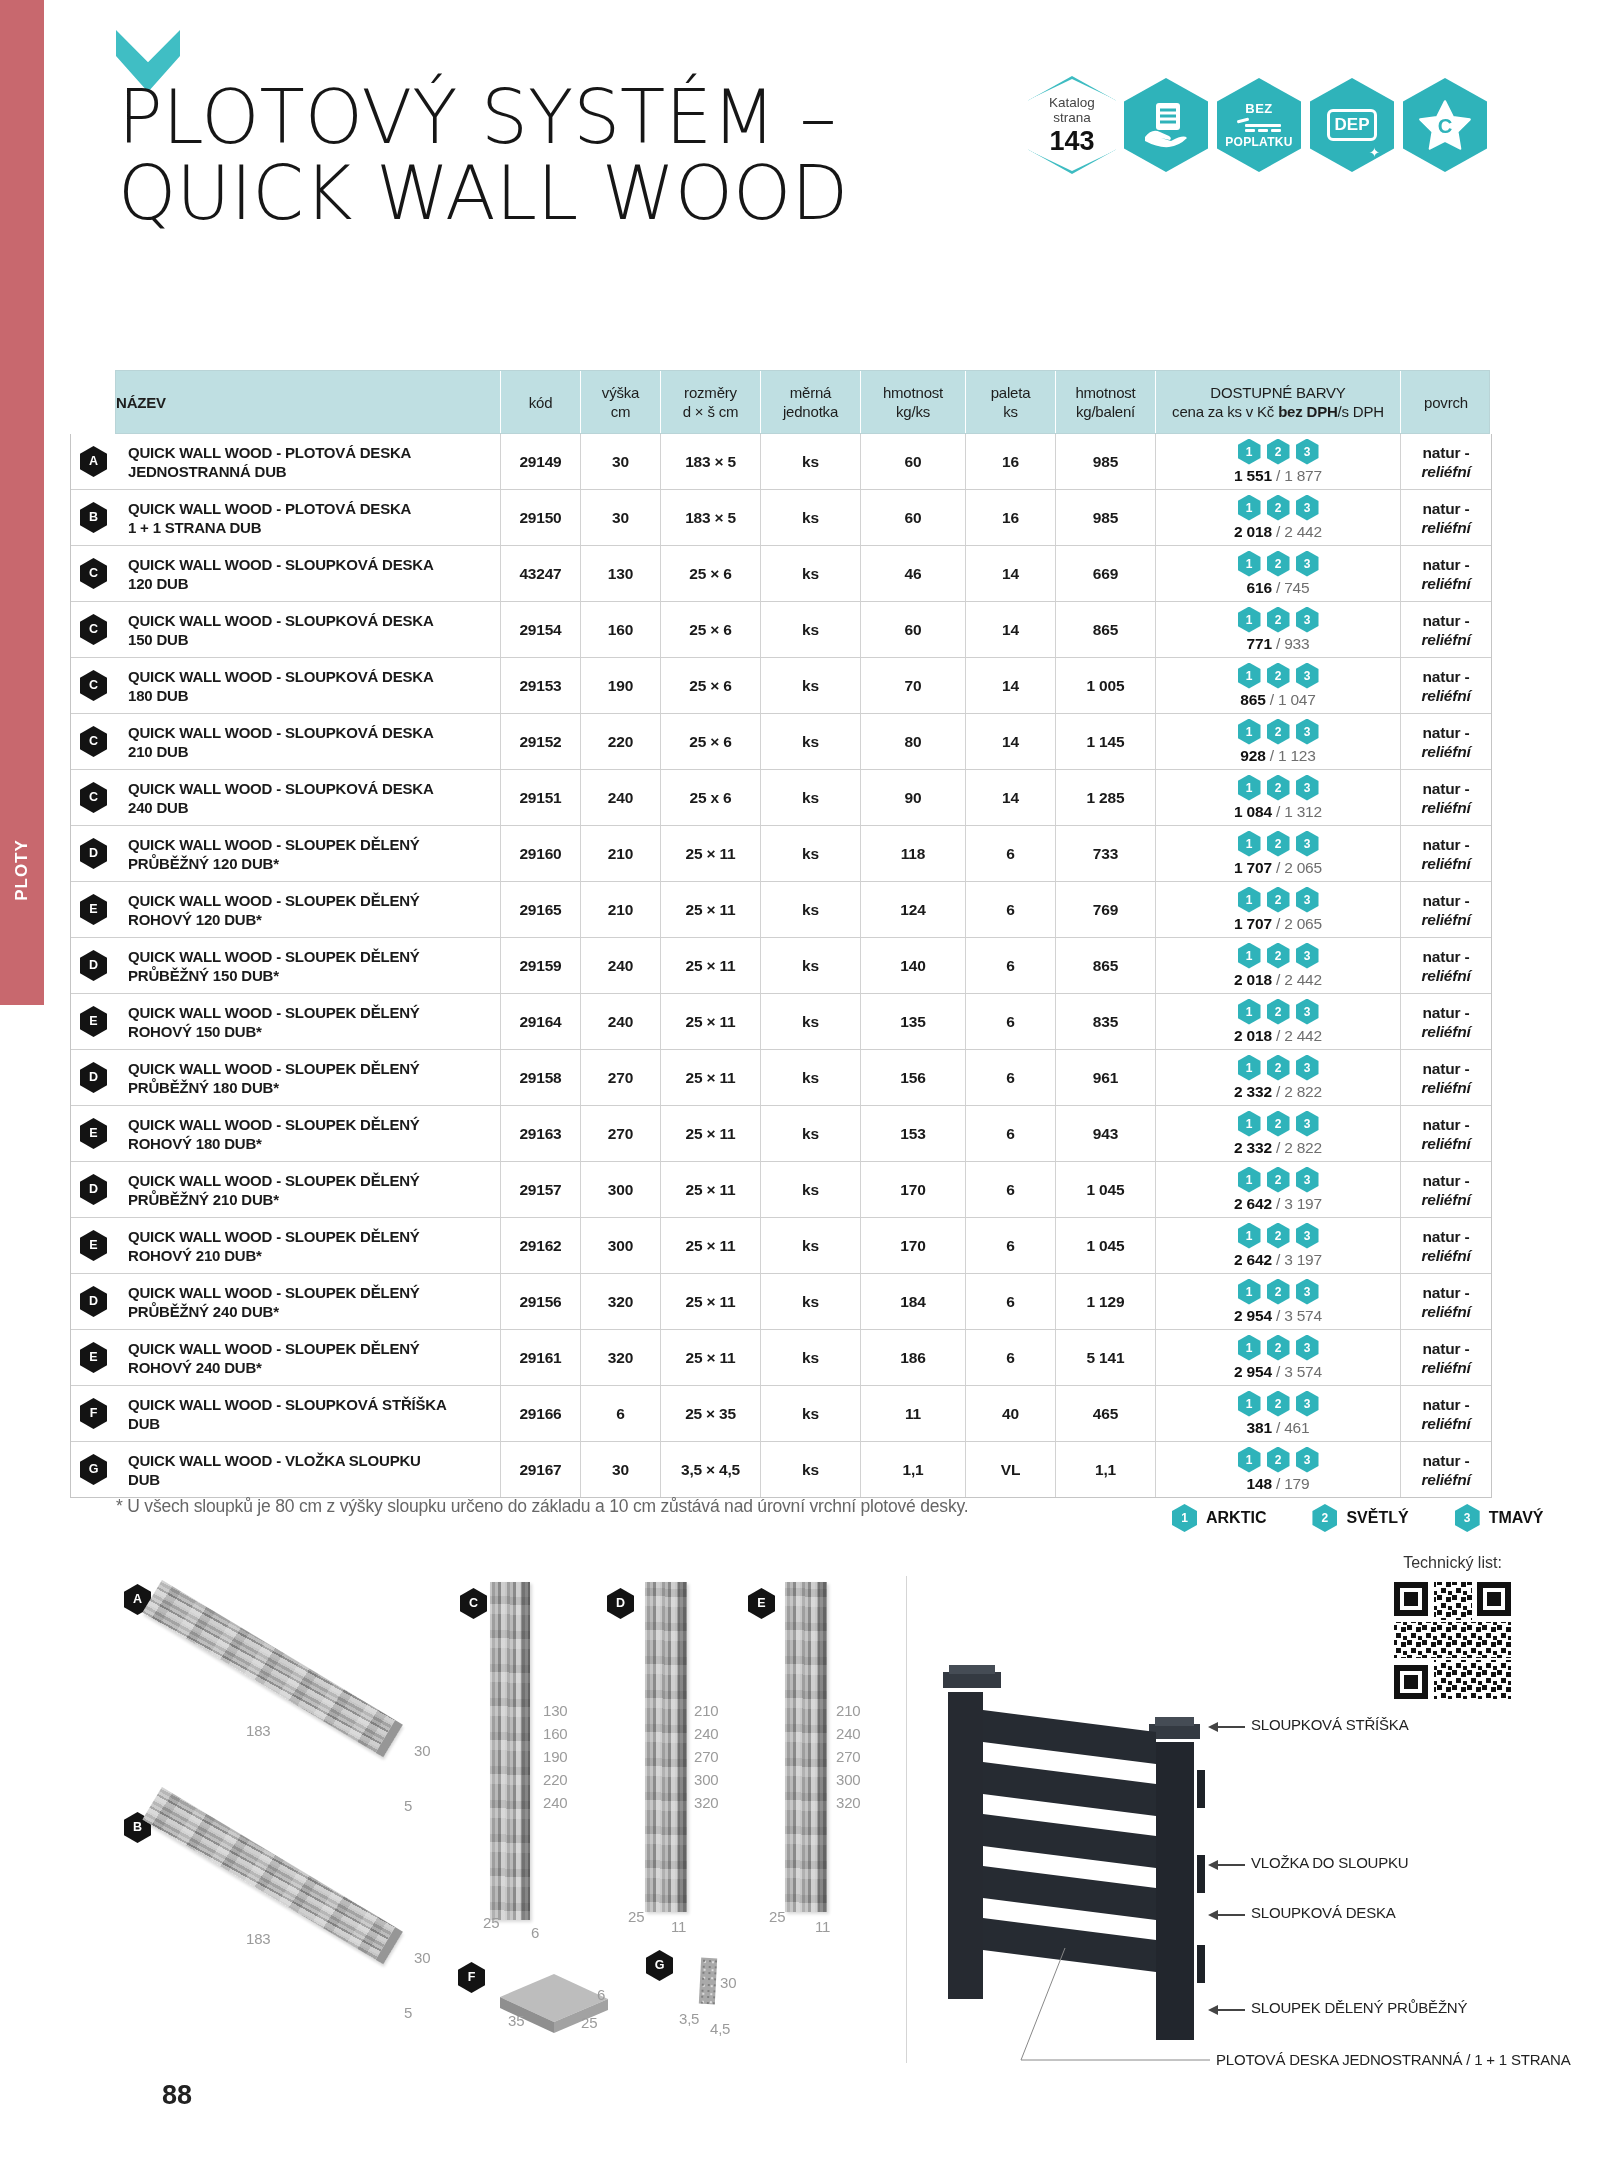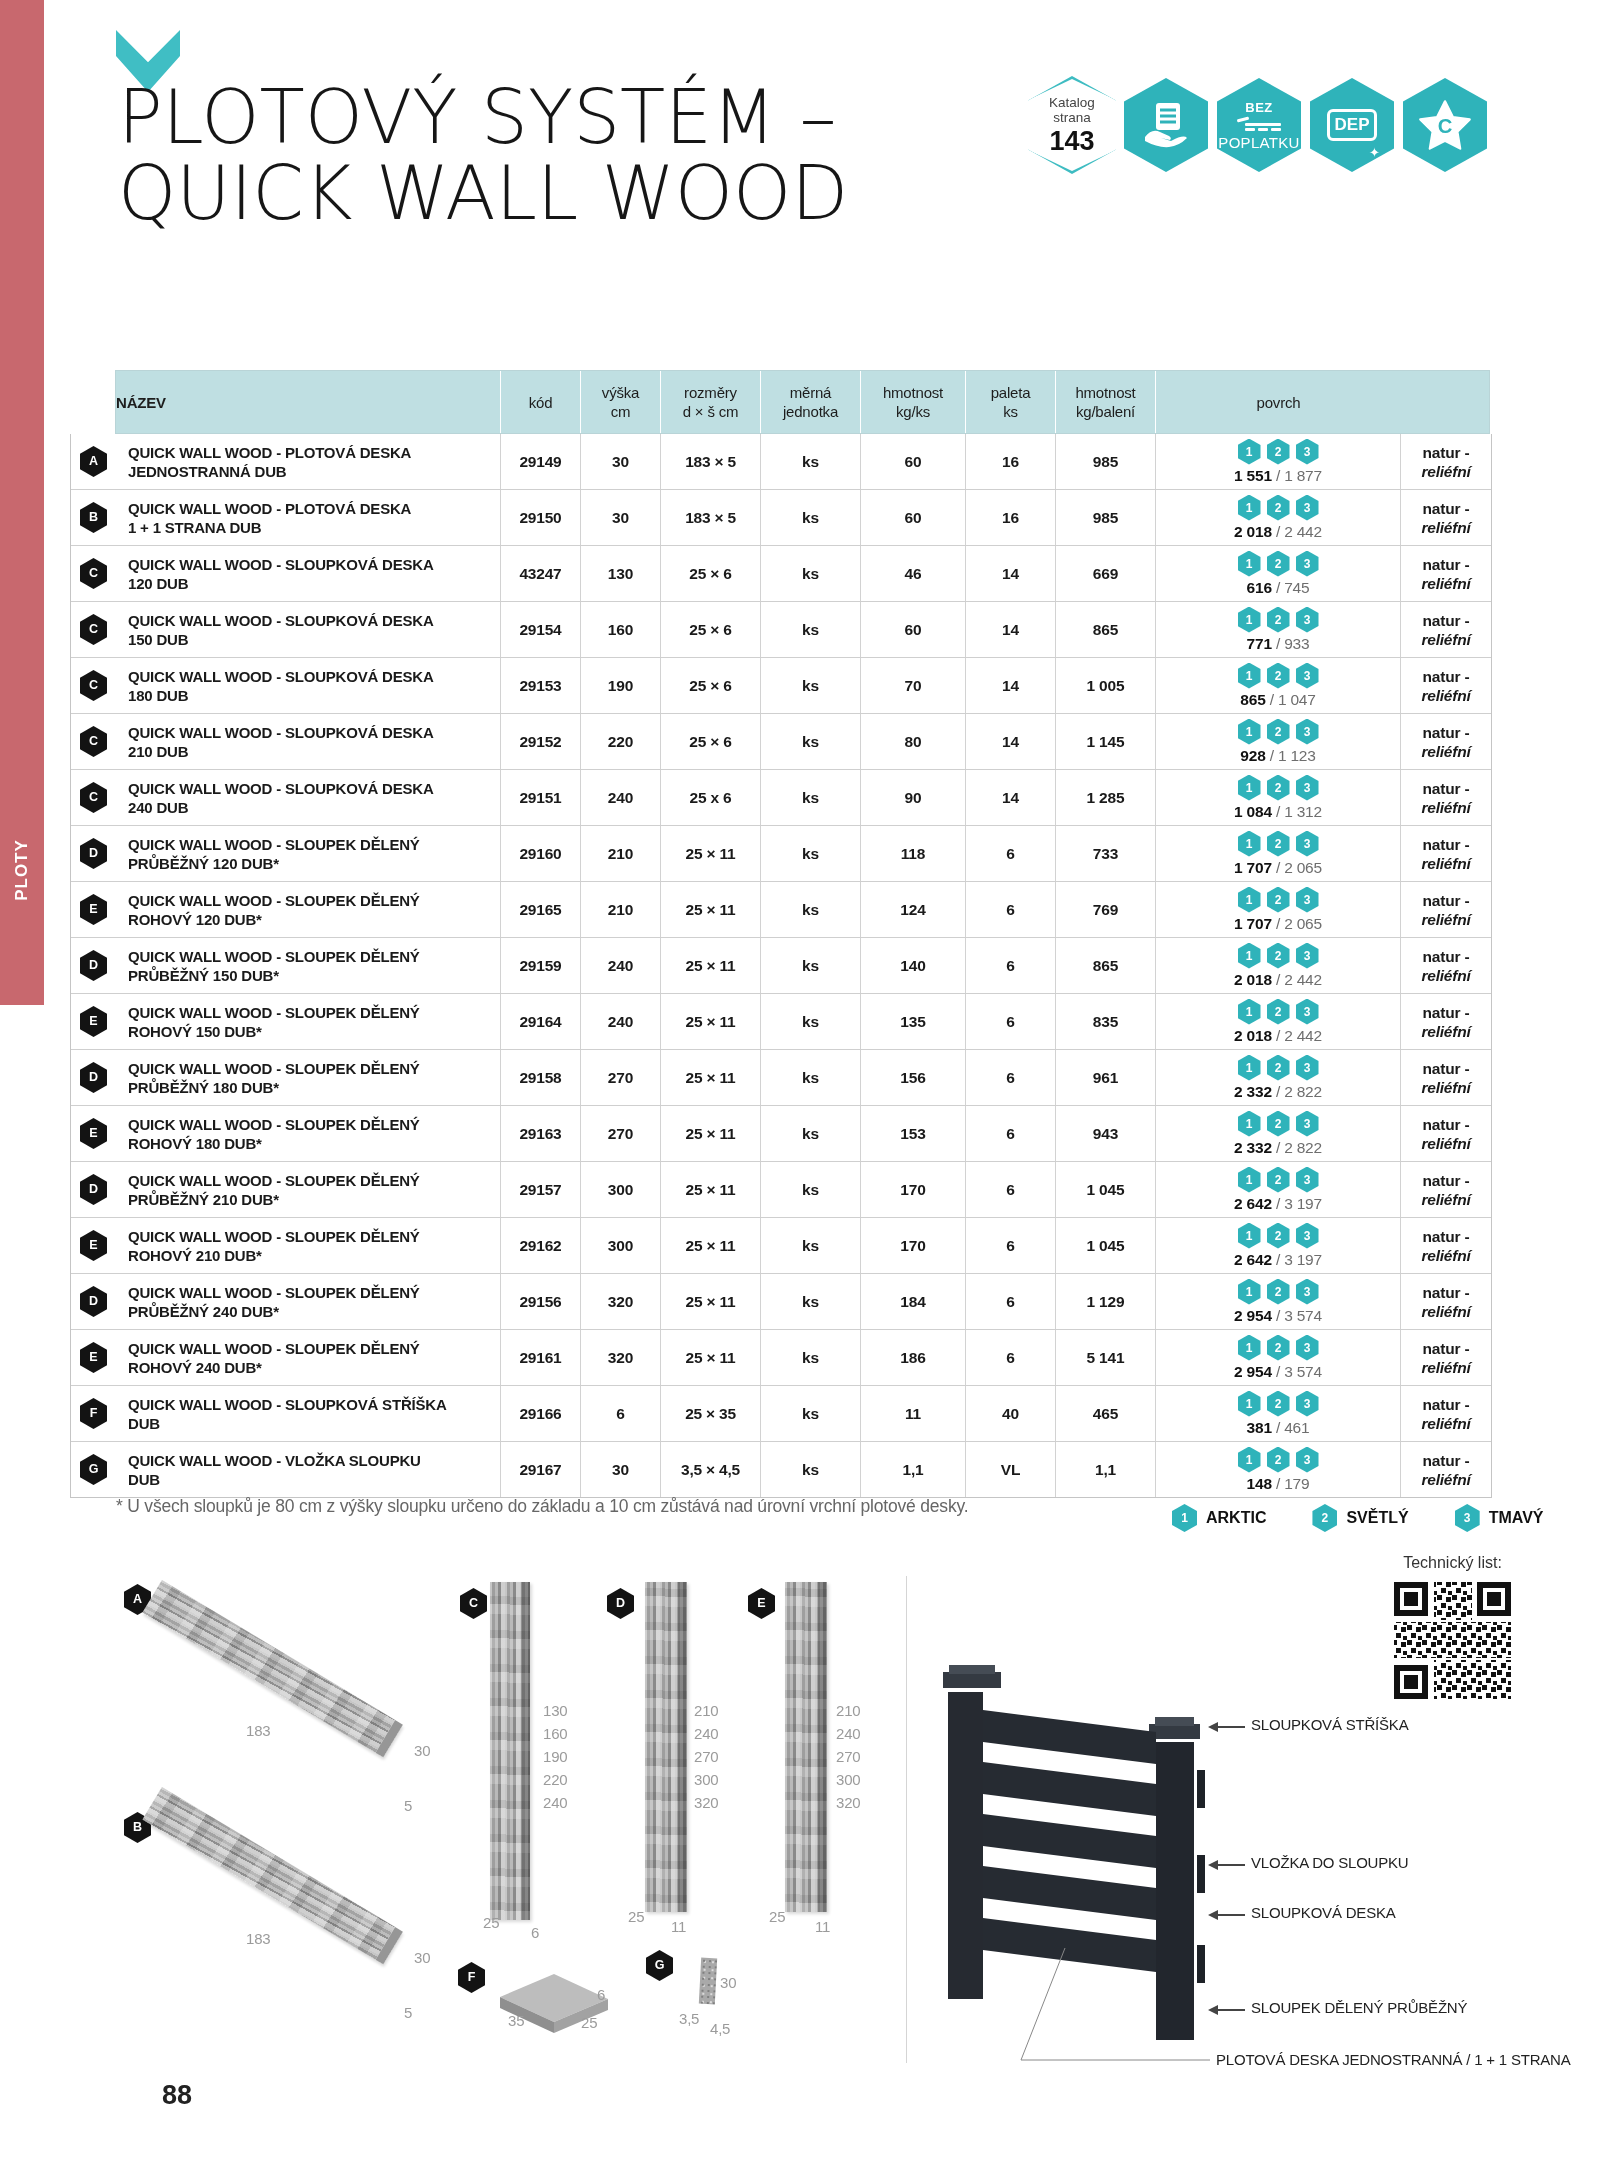--- a/index.html
+++ b/index.html
@@ -19,21 +19,21 @@
   .hex{clip-path:polygon(50% 0%,100% 25%,100% 75%,50% 100%,0% 75%,0% 25%);}
   .badge{position:absolute;display:flex;flex-direction:column;align-items:center;justify-content:center;}
   .badge.cat{left:1028px;top:76px;width:88px;height:98px;background:#3ebcc2;}
   .badge.cat .inner{width:96px;height:92px;background:#fff;display:flex;flex-direction:column;
         align-items:center;justify-content:center;line-height:15px;font-size:13.5px;color:#444;}
   .badge.cat .num{font-size:27px;font-weight:bold;color:#111;line-height:28px;margin-top:2px;}
   .badge.teal{width:84px;height:94px;background:#2fb3ba;color:#fff;}
   .badge.b2{left:1124px;top:78px}.badge.b3{left:1217px;top:78px}
   .badge.b4{left:1310px;top:78px}.badge.b5{left:1403px;top:78px}
   .fee-top{font-size:13px;font-weight:bold;letter-spacing:.5px;}
-  .fee-bottom{font-size:15px;font-weight:normal;letter-spacing:.3px;}
+  .fee-bottom{font-size:12px;font-weight:bold;letter-spacing:.3px;}
   .pallet{width:44px;height:13px;margin:3px 0;position:relative;}
   .pallet i{position:absolute;height:3px;background:#fff;border-radius:1px;}
   .dep-box{border:3px solid #fff;border-radius:6px;padding:3px 5px;font-size:17px;font-weight:bold;position:relative;}
   .dep-plus{position:absolute;right:14px;bottom:12px;font-size:13px;}
   
   .tablewrap{position:absolute;left:70px;top:370px;width:1422px;}
   .trow,.thead{display:flex;}
   .badge-cell{width:45px;display:flex;align-items:center;justify-content:center;flex:none;}
   .cells{display:grid;grid-template-columns:385px 80px 80px 100px 100px 105px 90px 100px 245px 90px;
         width:1375px;box-sizing:border-box;}
@@ -178,20 +178,24 @@
           </div>
         <div class="c">
             <span>paleta</span>
             <span>ks</span>
           </div>
         <div class="c">
             <span>hmotnost</span>
             <span>kg/balení</span>
           </div>
         <div class="c">
+            <span>DOSTUPNÉ BARVY</span>
+            <span><span>cena za ks v Kč </span><b>bez DPH</b><span>/s DPH</span></span>
+          </div>
+        <div class="c">
             <span>povrch</span>
           </div>
       </div>
     </div>
     <div class="body" id="tbody">
   <div class="trow">
     <div class="badge-cell">
       <span class="hexb">A</span>
     </div>
     <div class="cells">

